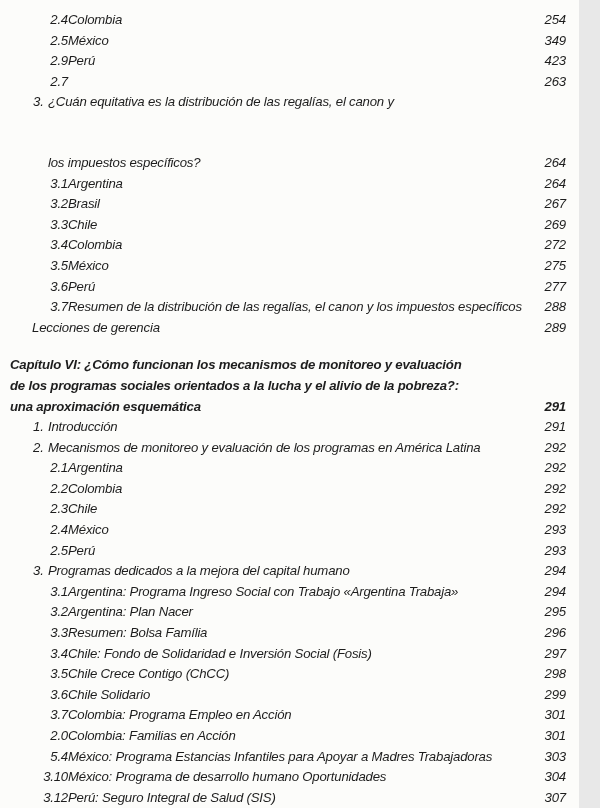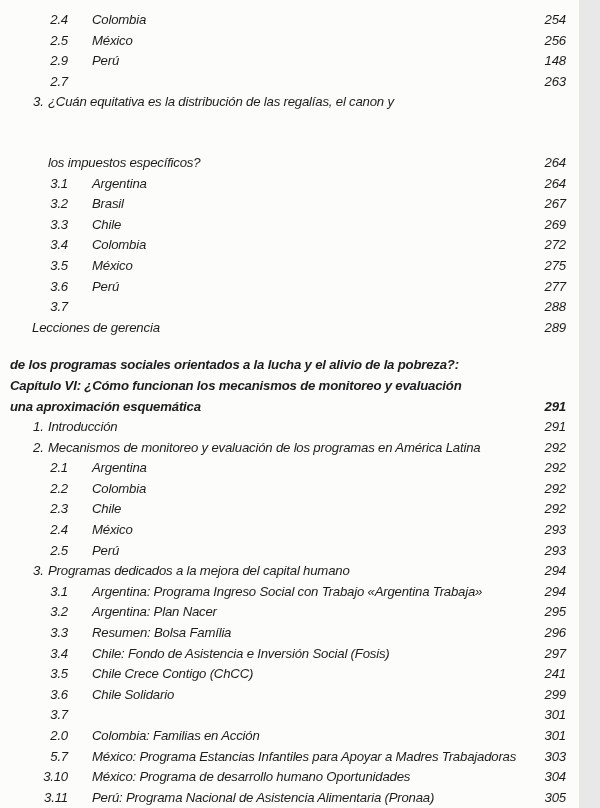--- a/index.html
+++ b/index.html
@@ -27,21 +27,21 @@
     white-space: nowrap;
   }
   .gap { height: 17px; }
   .r-chapter { font-weight: 700; }
   .r-flush   { padding-left: 22px; }
   .r-section { padding-left: 23px; }
   .r-sub     { padding-left: 28px; }
   .r-cont    { padding-left: 38px; margin-top: 40px; }
   .num1 { display: inline-block; width: 15px; flex: 0 0 auto; }
   .num2 { display: inline-block; width: 30px; flex: 0 0 auto; text-align: right; }
-  .r-sub .label { margin-left: 24px; }
+  .r-sub .label { margin-left: 0; }
   .label { flex: 0 1 auto; overflow: visible; }
   .page-num {
     margin-left: auto;
     padding-left: 8px;
     text-align: center;
     flex: 0 0 auto;
   }
 </style>
 </head>
 <body>
@@ -49,26 +49,26 @@
 <div class="page">
 
   <div class="row r-sub">
     <span class="num2">2.4</span>
     <span class="label">Colombia</span>
     <span class="page-num">254</span>
   </div>
   <div class="row r-sub">
     <span class="num2">2.5</span>
     <span class="label">México</span>
-    <span class="page-num">256</span>
+    <span class="page-num">349</span>
   </div>
   <div class="row r-sub">
     <span class="num2">2.9</span>
     <span class="label">Perú</span>
-    <span class="page-num">148</span>
+    <span class="page-num">423</span>
   </div>
   <div class="row r-sub">
     <span class="num2">2.7</span>
     <span class="page-num">263</span>
   </div>
 
   <div class="row r-section">
     <span class="num1">3.</span>
     <span class="label">¿Cuán equitativa es la distribución de las regalías, el canon y</span>
   </div>
@@ -102,35 +102,36 @@
     <span class="label">México</span>
     <span class="page-num">275</span>
   </div>
   <div class="row r-sub">
     <span class="num2">3.6</span>
     <span class="label">Perú</span>
     <span class="page-num">277</span>
   </div>
   <div class="row r-sub">
     <span class="num2">3.7</span>
+    <span class="label">Resumen de la distribución de las regalías, el canon y los impuestos específicos</span>
     <span class="page-num">288</span>
   </div>
 
   <div class="row r-flush">
     <span class="label">Lecciones de gerencia</span>
     <span class="page-num">289</span>
   </div>
 
   <div class="gap"></div>
 
   <div class="row r-chapter">
+    <span class="label">Capítulo VI: ¿Cómo funcionan los mecanismos de monitoreo y evaluación</span>
+  </div>
+  <div class="row r-chapter">
     <span class="label">de los programas sociales orientados a la lucha y el alivio de la pobreza?:</span>
-  </div>
-  <div class="row r-chapter">
-    <span class="label">Capítulo VI: ¿Cómo funcionan los mecanismos de monitoreo y evaluación</span>
   </div>
   <div class="row r-chapter">
     <span class="label">una aproximación esquemática</span>
     <span class="page-num">291</span>
   </div>
 
   <div class="row r-section">
     <span class="num1">1.</span>
     <span class="label">Introducción</span>
     <span class="page-num">291</span>
@@ -183,56 +184,52 @@
     <span class="label">Argentina: Plan Nacer</span>
     <span class="page-num">295</span>
   </div>
   <div class="row r-sub">
     <span class="num2">3.3</span>
     <span class="label">Resumen: Bolsa Família</span>
     <span class="page-num">296</span>
   </div>
   <div class="row r-sub">
     <span class="num2">3.4</span>
-    <span class="label">Chile: Fondo de Asistencia e Inversión Social (Fosis)</span>
+    <span class="label">Chile: Fondo de Solidaridad e Inversión Social (Fosis)</span>
     <span class="page-num">297</span>
   </div>
   <div class="row r-sub">
     <span class="num2">3.5</span>
     <span class="label">Chile Crece Contigo (ChCC)</span>
-    <span class="page-num">241</span>
+    <span class="page-num">298</span>
   </div>
   <div class="row r-sub">
     <span class="num2">3.6</span>
     <span class="label">Chile Solidario</span>
     <span class="page-num">299</span>
   </div>
   <div class="row r-sub">
     <span class="num2">3.7</span>
+    <span class="label">Colombia: Programa Empleo en Acción</span>
     <span class="page-num">301</span>
   </div>
   <div class="row r-sub">
     <span class="num2">2.0</span>
     <span class="label">Colombia: Familias en Acción</span>
     <span class="page-num">301</span>
   </div>
   <div class="row r-sub">
-    <span class="num2">5.7</span>
+    <span class="num2">5.4</span>
     <span class="label">México: Programa Estancias Infantiles para Apoyar a Madres Trabajadoras</span>
     <span class="page-num">303</span>
   </div>
   <div class="row r-sub">
     <span class="num2">3.10</span>
     <span class="label">México: Programa de desarrollo humano Oportunidades</span>
     <span class="page-num">304</span>
   </div>
   <div class="row r-sub">
-    <span class="num2">3.11</span>
-    <span class="label">Perú: Programa Nacional de Asistencia Alimentaria (Pronaa)</span>
-    <span class="page-num">305</span>
-  </div>
-  <div class="row r-sub">
     <span class="num2">3.12</span>
     <span class="label">Perú: Seguro Integral de Salud (SIS)</span>
     <span class="page-num">307</span>
   </div>
 
 </div>
 
 </body></html>

